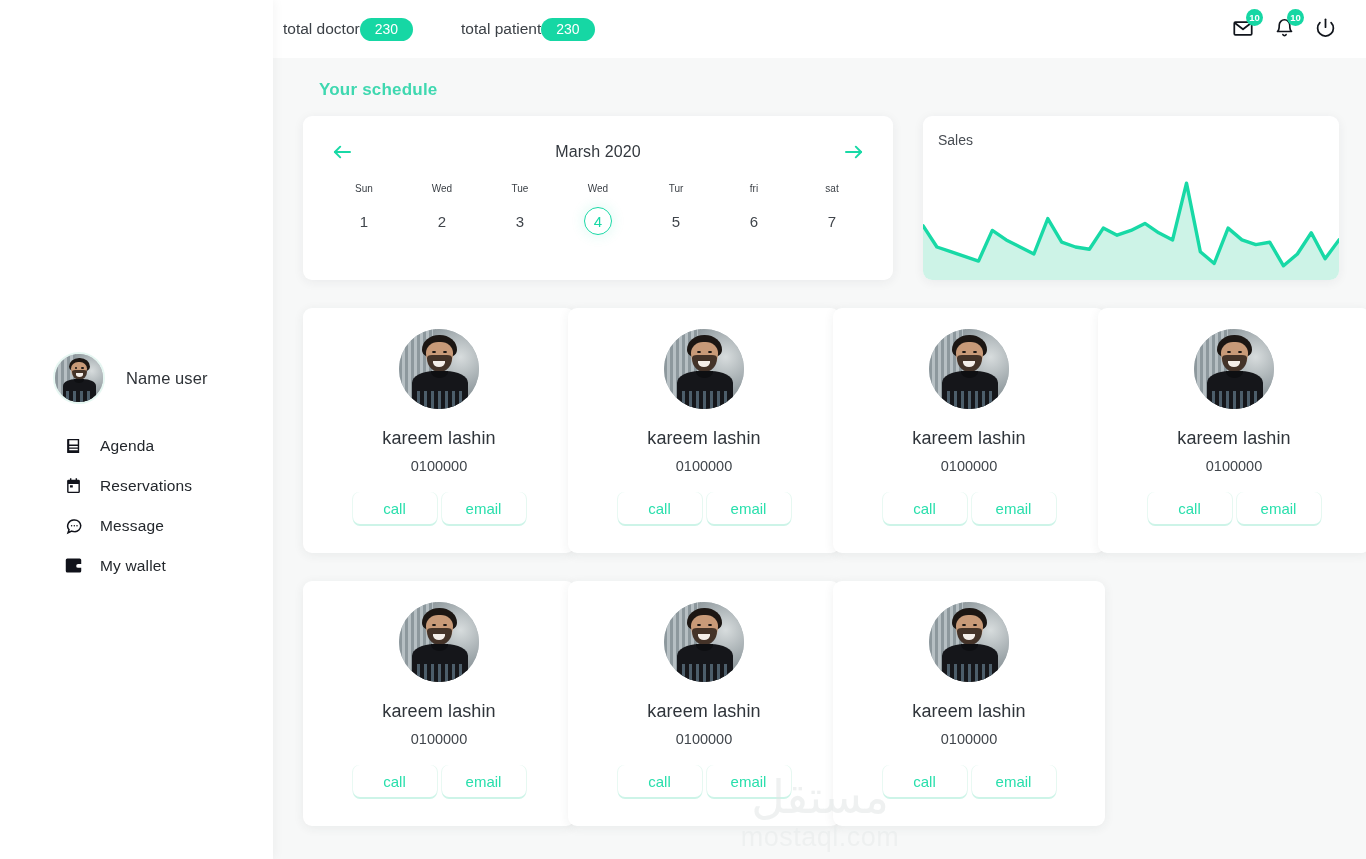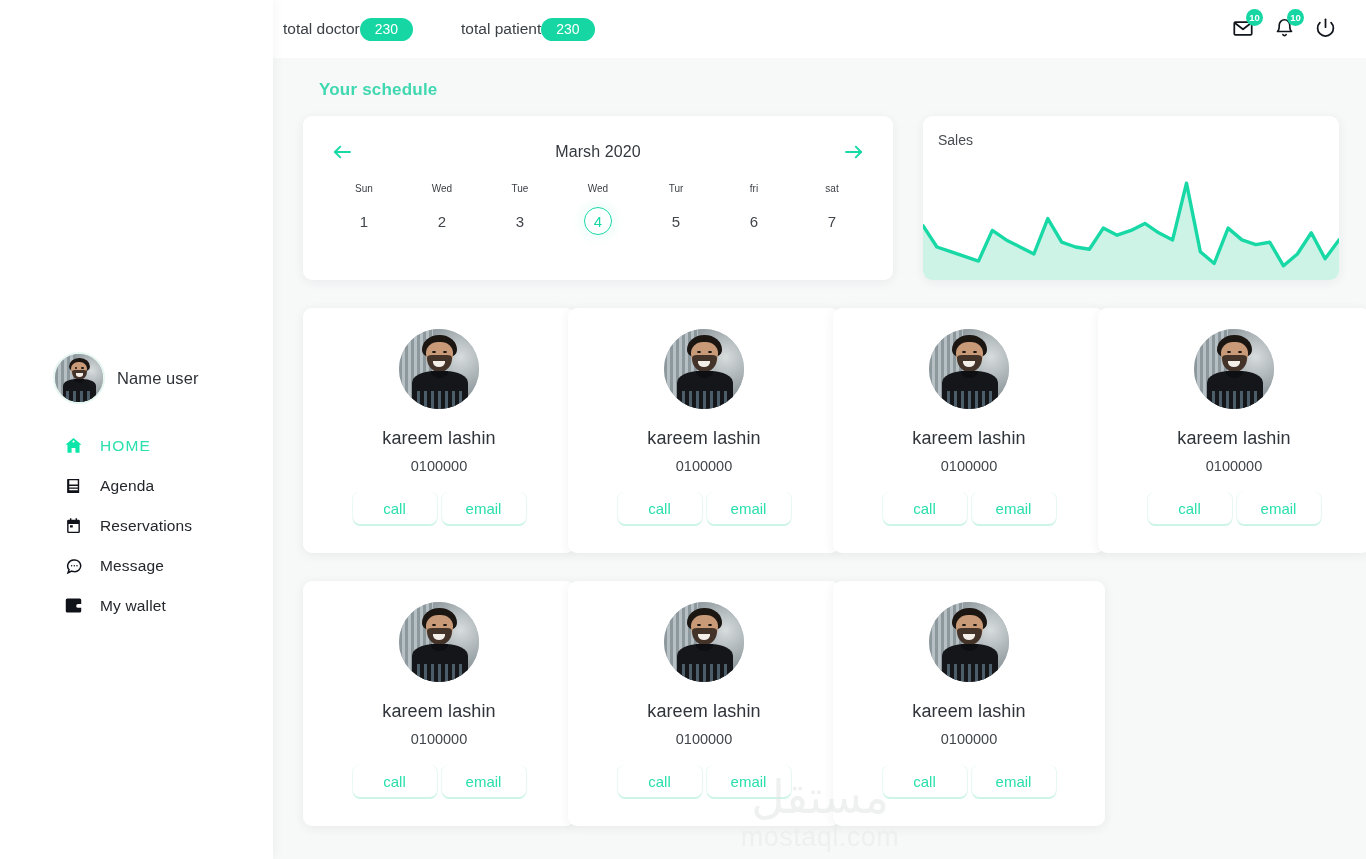--- a/index.html
+++ b/index.html
@@ -32,21 +32,21 @@
     height: 859px;
     background: #ffffff;
     position: relative;
     z-index: 3;
     box-shadow: 2px 0 10px rgba(0,0,0,0.045);
   }
 
   .profile {
     display: flex;
     align-items: center;
-    gap: 12px;
+    gap: 21px;
     padding-left: 53px;
     margin-top: 352px;
   }
 
   .avatar-sm {
     width: 52px;
     height: 52px;
     border-radius: 50%;
     border: 2px solid #e6f7f2;
     overflow: hidden;
@@ -481,28 +481,20 @@
           <div class="torso"></div>
             <div class="collar"></div>
             <div class="pattern"></div>
         </div>
       </div>
       <div class="profile-name">Name user</div>
     </div>
 
     <nav class="nav">
 
-      <div class="nav-item active">
-        <span class="nav-icon">
-          <svg width="19" height="19" viewBox="0 0 24 24" fill="currentColor">
-            <path d="M12 2.6 1.8 11.1h2.6V21h5.2v-5.9h4.8V21h5.2v-9.9h2.6L12 2.6zm0 2.9 1.5 1.2-.5 1.2-1 .6-1-.6-.5-1.2L12 5.5z"></path>
-          </svg>
-        </span>
-        <span class="nav-label">HOME</span>
-      </div>
 
       <div class="nav-item">
         <span class="nav-icon">
           <svg width="17" height="18" viewBox="0 0 24 24" fill="currentColor">
             <path d="M4 2h16v20H4a1 1 0 0 1-1-1V3a1 1 0 0 1 1-1zm2 2v6h12V4H6zm0 8v2h12v-2H6zm0 4v2h12v-2H6z"></path>
           </svg>
         </span>
         <span class="nav-label">Agenda</span>
       </div>
 

